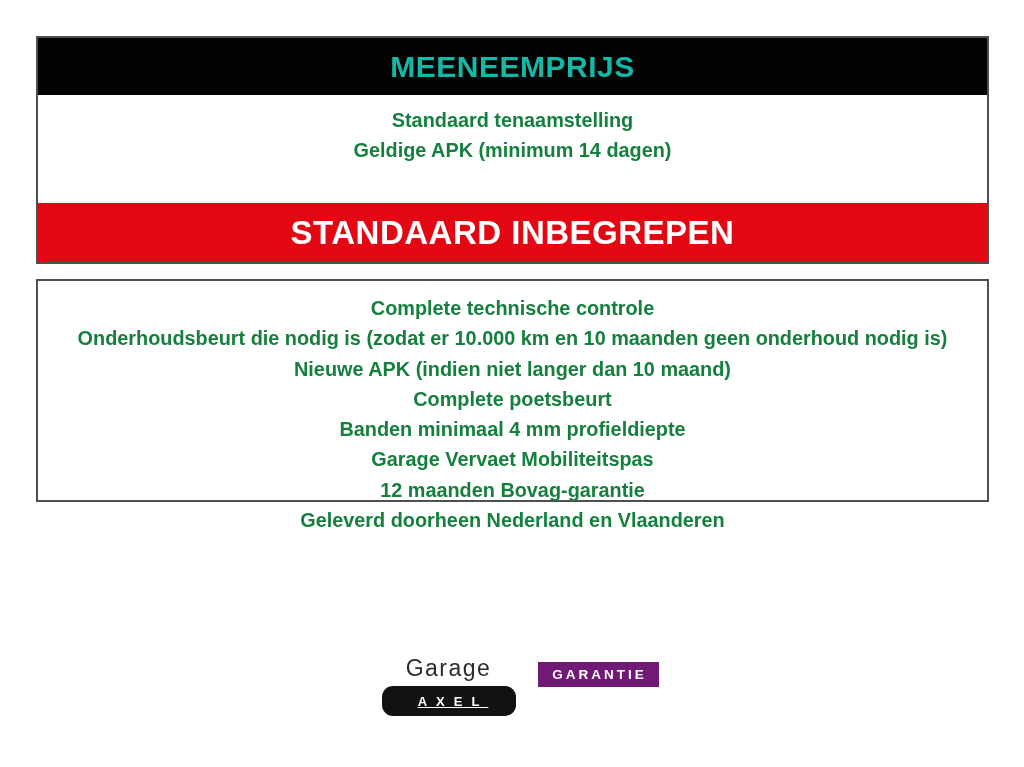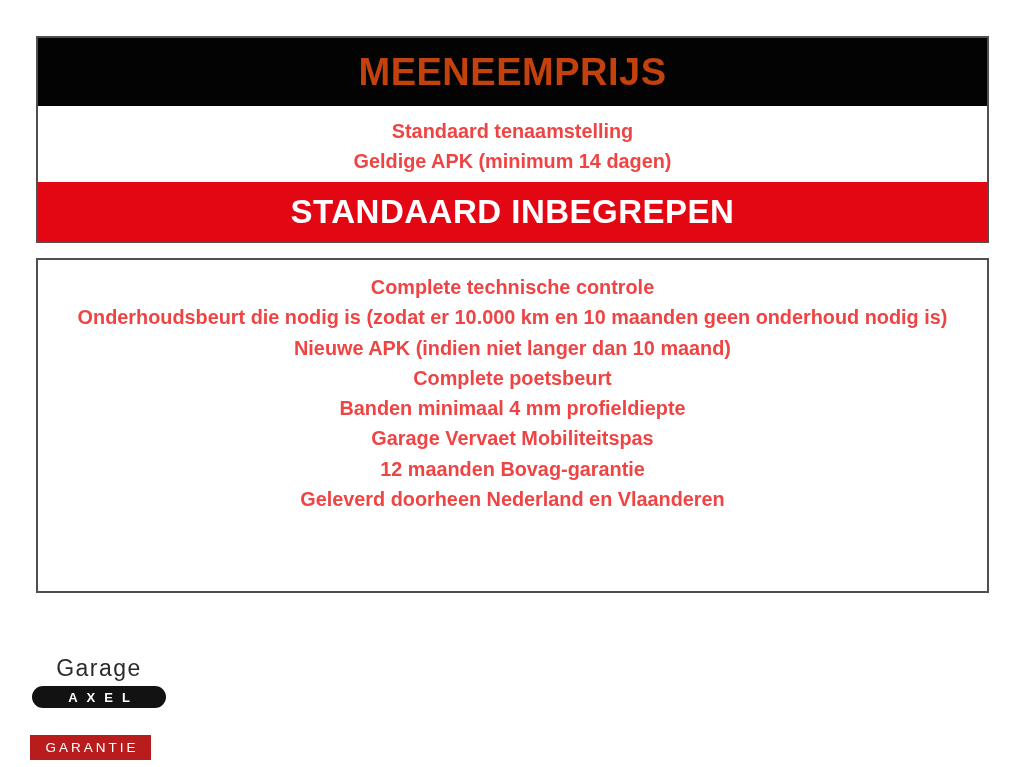--- a/index.html
+++ b/index.html
@@ -23,78 +23,78 @@
   }
   .card {
     box-sizing: border-box;
     border: 2px solid #4f4f4f;
     background: #ffffff;
     width: 100%;
   }
   .card + .card { margin-top: 15px; }
   .card-header {
     background: #030303;
-    color: #c2410c;
-    height: 68px;
-    display: flex;
-    align-items: center;
-    justify-content: center;
-    font-weight: bold;
-    font-size: 38px;
+    color: #14b8a6;
+    height: 57px;
+    display: flex;
+    align-items: center;
+    justify-content: center;
+    font-weight: bold;
+    font-size: 30px;
     letter-spacing: 0.5px;
   }
   .card-footer {
     background: #e30613;
     color: #ffffff;
     height: 59px;
     display: flex;
     align-items: center;
     justify-content: center;
     font-weight: bold;
     font-size: 33px;
     letter-spacing: 0.5px;
+    margin-top: 32px;
   }
   .card-body {
     background: #ffffff;
-    color: #ef4444;
+    color: #15803d;
     text-align: center;
     font-weight: bold;
     font-size: 20px;
   }
   .card-body.body-1 {
     height: 76px;
     padding-top: 10px;
     box-sizing: border-box;
   }
   .card-body.body-1 .body-line { line-height: 30px; }
   .card-body.body-2 {
-    height: 331px;
+    height: 219px;
     padding-top: 12px;
     box-sizing: border-box;
   }
   .card-body.body-2 .body-line { line-height: 30.3px; }
   .body-line {
     display: block;
     white-space: nowrap;
     transform-origin: 50% 50%;
   }
 
   
   .logos-row {
     position: absolute;
     left: 0;
     top: 655px;
     width: 1024px;
     display: flex;
     justify-content: center;
     align-items: flex-start;
     gap: 20px;
-    padding-left: 30px;
-    box-sizing: border-box;
-    flex-direction: column;
+    padding-left: 14px;
+    box-sizing: border-box;
   }
 
   
   .vervaet-logo {
     display: flex;
     flex-direction: column;
     align-items: center;
     width: 138px;
   }
   .vervaet-garage {
@@ -110,30 +110,31 @@
     font-weight: bold;
     letter-spacing: 0px;
     line-height: 33px;
     margin-top: 1px;
   }
   .vervaet-axel {
     margin-top: 5px;
     background: #121212;
     color: #ffffff;
     border-radius: 11px;
-    height: 22px;
+    height: 30px;
     width: 134px;
     box-sizing: border-box;
     display: flex;
     align-items: center;
     justify-content: center;
     font-size: 13px;
     font-weight: bold;
     letter-spacing: 9px;
     text-indent: 9px;
+    text-decoration: underline;
   }
 
   
   .bovag-logo {
     width: 121px;
     margin-top: 7px;
     display: flex;
     flex-direction: column;
   }
   .bovag-top {
@@ -157,28 +158,28 @@
     transform: scaleX(0.82);
   }
   .bovag-red {
     background: #e30613;
     flex: 1 1 auto;
     display: flex;
     align-items: center;
     justify-content: center;
   }
   .bovag-bottom {
-    background: #b91c1c;
+    background: #701a75;
     color: #ffffff;
     height: 25px;
     display: flex;
     align-items: center;
     justify-content: center;
     font-size: 13.5px;
-    font-weight: 400;
+    font-weight: 700;
     letter-spacing: 3px;
     text-indent: 3px;
   }
 </style>
 </head>
 <body>
 
 <div class="page">
 
   <div class="sheet">

